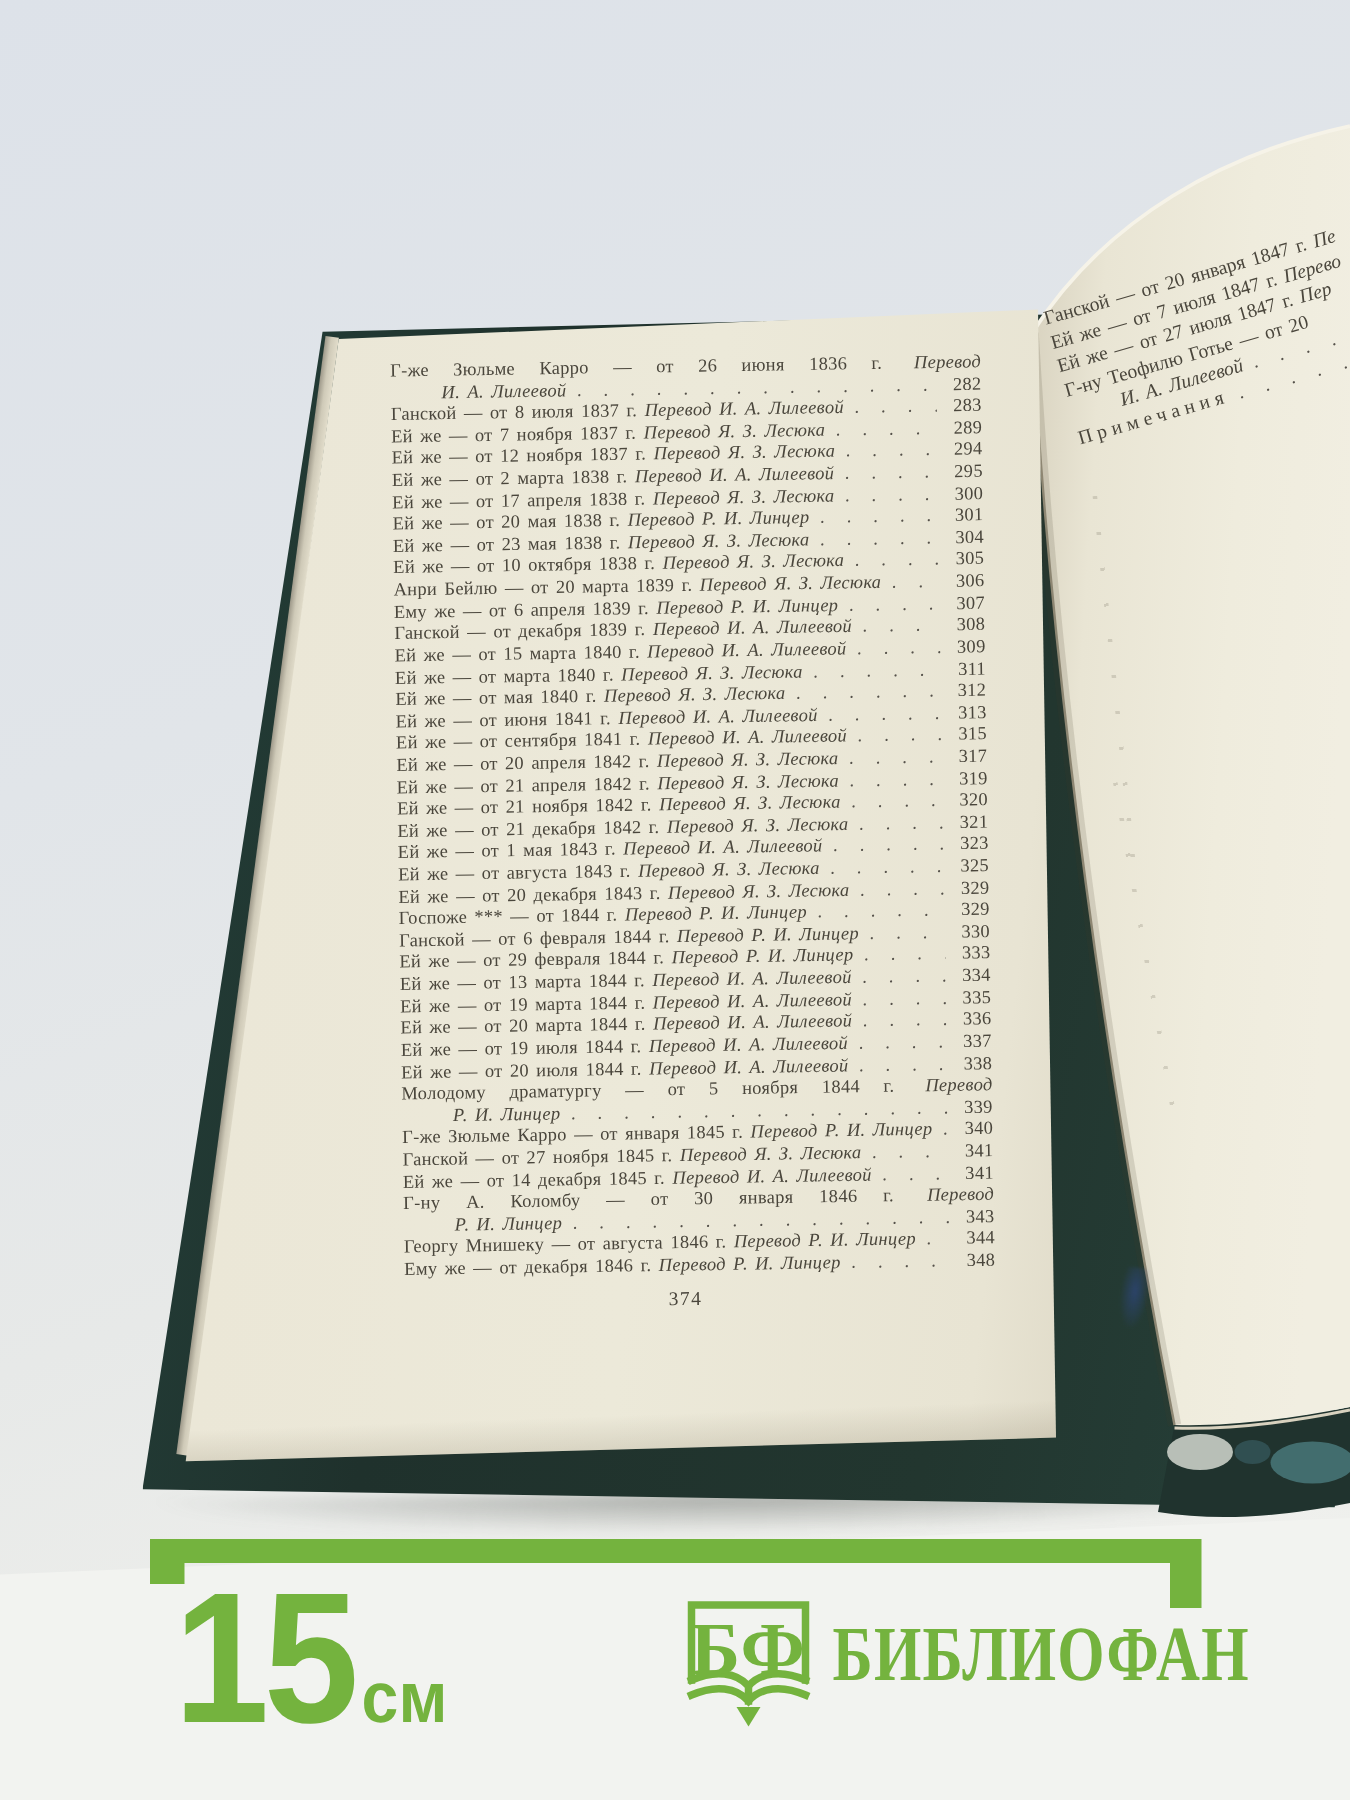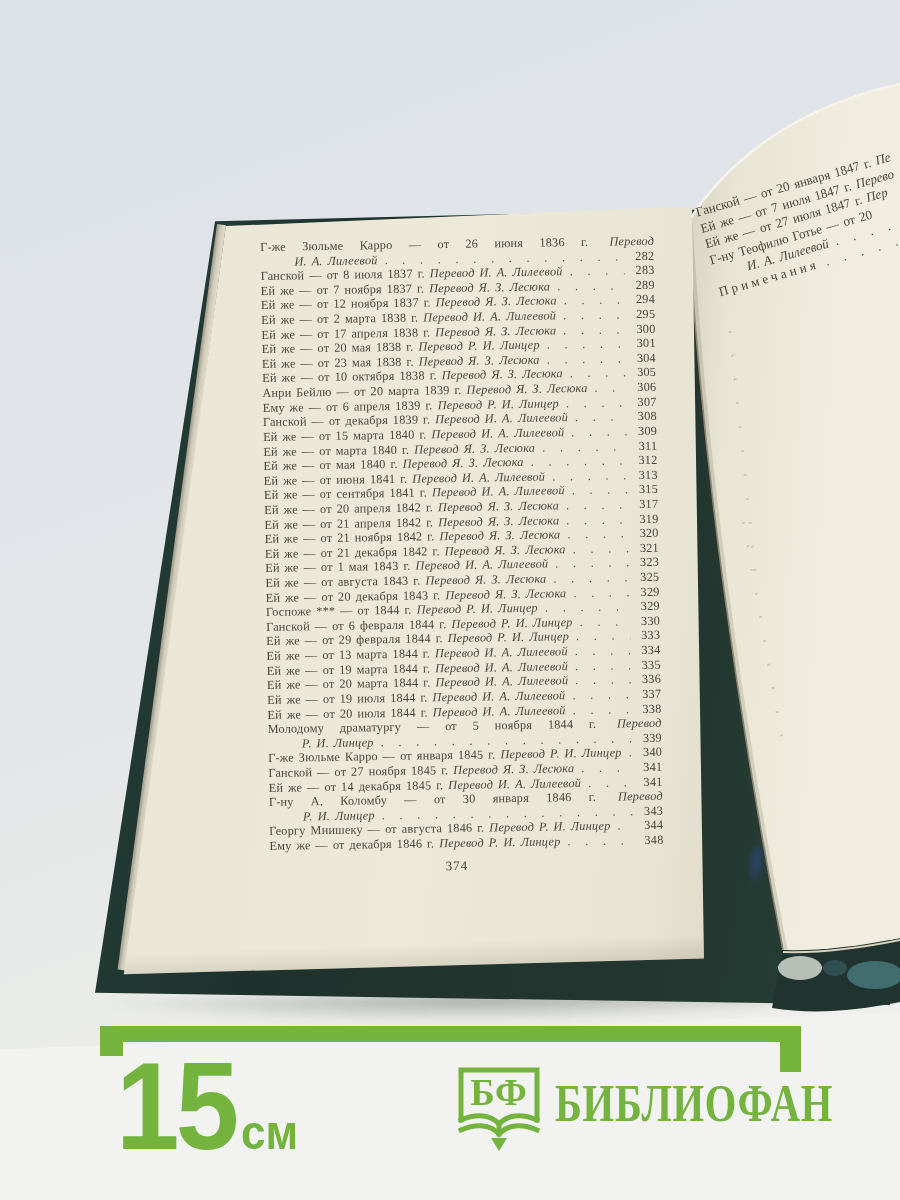--- a/index.html
+++ b/index.html
@@ -52,21 +52,21 @@
   .tickL{position:absolute;left:100px;top:1026px;width:23px;height:30px;background:#74b33e;}
   .tickR{position:absolute;left:780px;top:1026px;width:21px;height:46px;background:#74b33e;}
   .ruler-label{position:absolute;left:116px;top:1044px;color:#74b33e;display:flex;align-items:baseline;
     font-family:"Liberation Sans",sans-serif;font-weight:700;transform:scaleX(.92);transform-origin:0 0;}
   .ruler-label .num{font-size:124px;line-height:1;letter-spacing:-4px;}
   .ruler-label .unit{font-size:48px;line-height:1;margin-left:6px;}
   .logo{position:absolute;left:455px;top:1062px;display:flex;align-items:flex-start;color:#74b33e;}
   .logo-book{position:relative;width:88px;height:94px;flex:0 0 auto;}
   .logo-book svg{position:absolute;inset:0;}
   .mono{position:absolute;left:0;top:12px;width:100%;text-align:center;font-weight:700;
-    font-size:37px;line-height:1;letter-spacing:1px;font-family:"Liberation Serif",serif;}
+    font-size:50px;line-height:1;letter-spacing:1px;font-family:"Liberation Serif",serif;}
   .logo-text{font-weight:700;font-size:52px;line-height:1;margin-left:12px;margin-top:16px;
     transform:scaleX(.78);transform-origin:0 0;letter-spacing:1px;font-family:"Liberation Serif",serif;}
 </style>
 </head>
 <body>
 
 <div class="scene">
   <div class="bottom-band"></div>
   <div class="book-shadow"></div>
   <div class="cover"></div>

